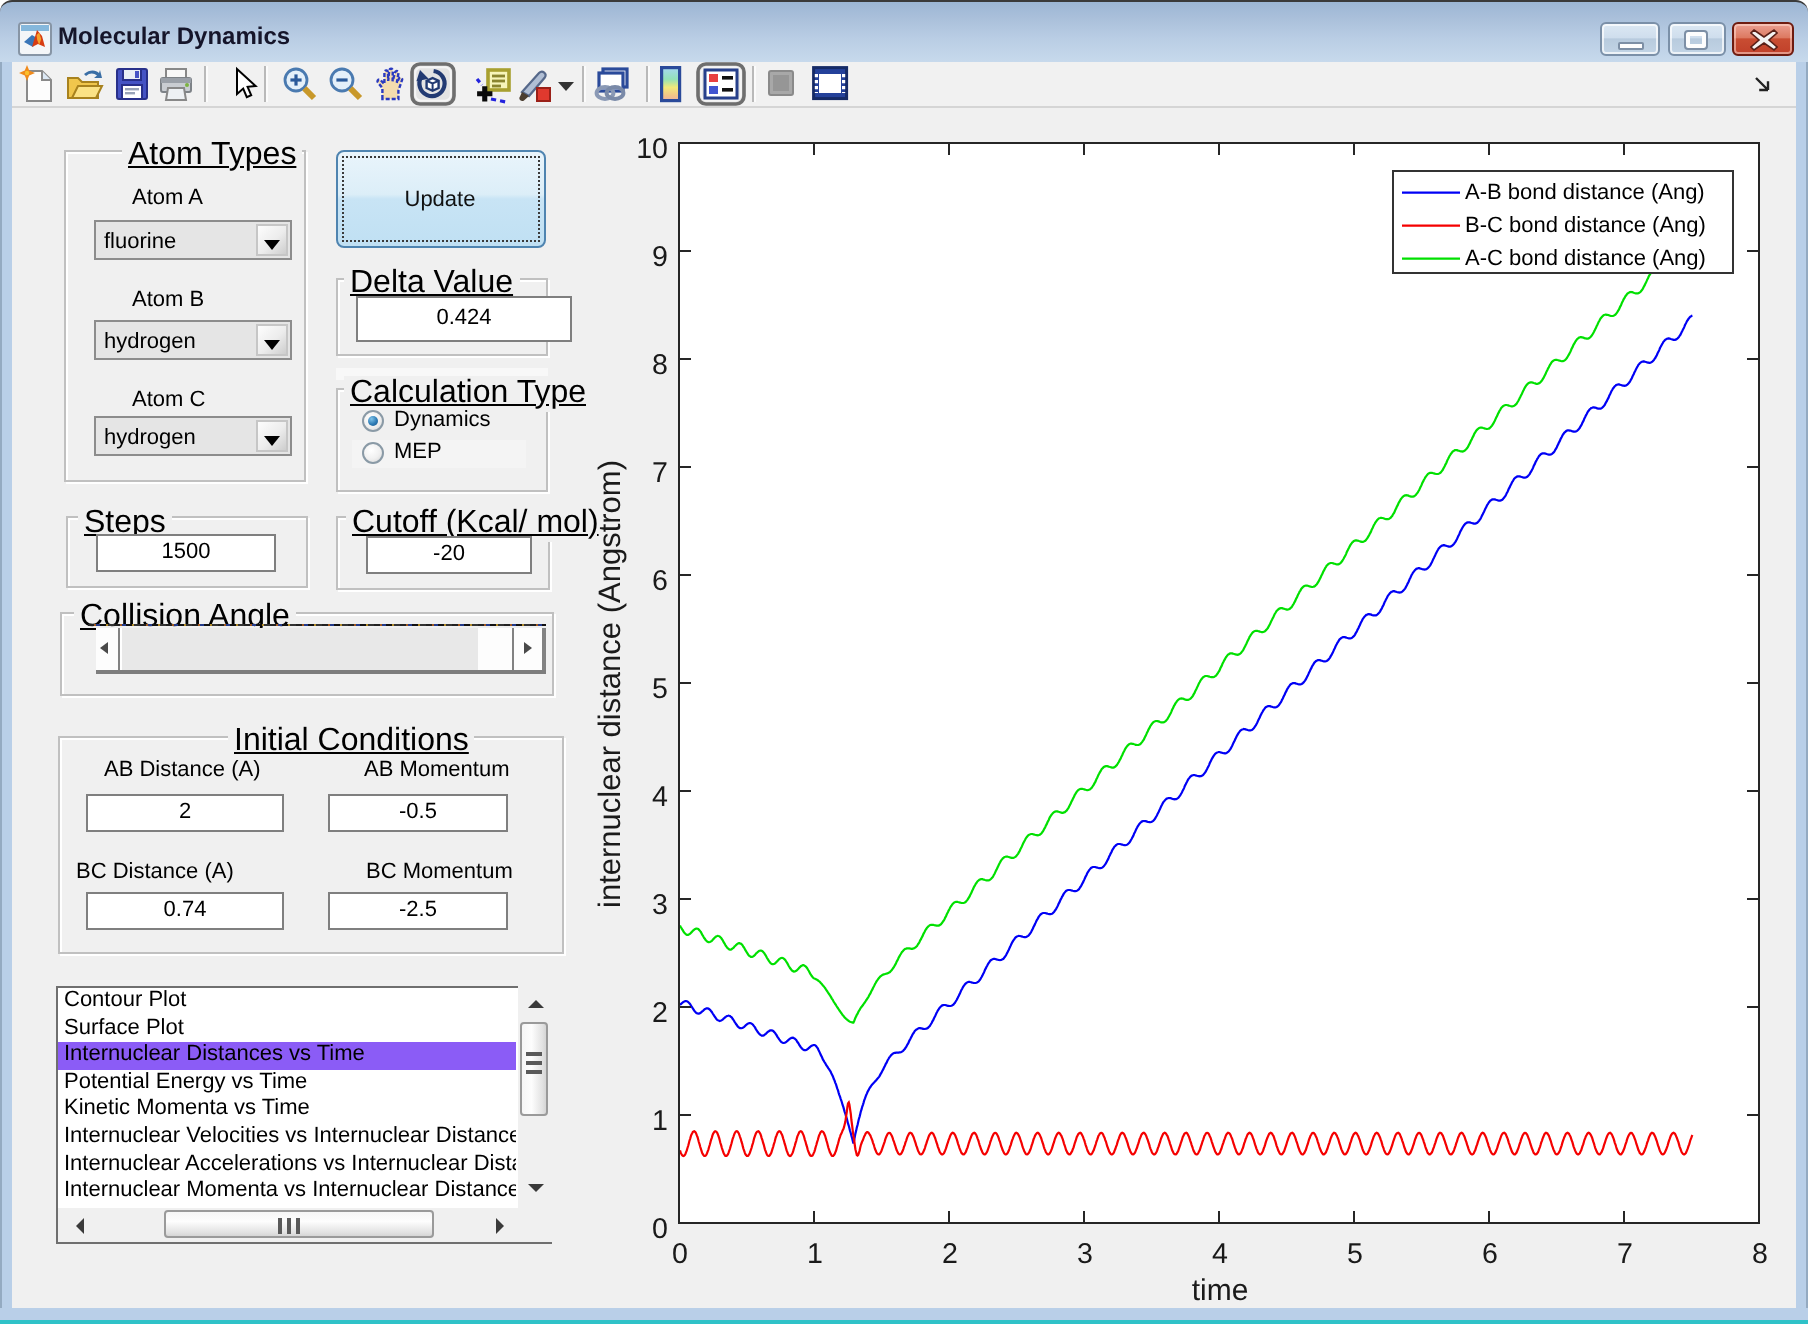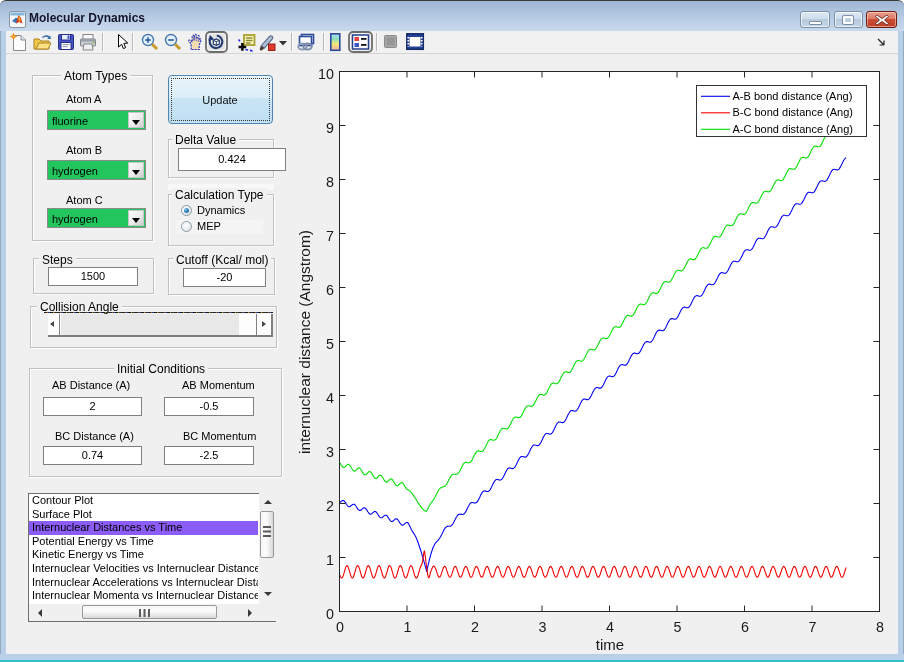--- a/index.html
+++ b/index.html
@@ -18,25 +18,25 @@
 #btnclose { left:866px; width:31px; border:1px solid #6e1c10;
   background:linear-gradient(180deg,#eba092 0%,#dd7a62 45%,#c94d32 50%,#c0402a 100%); box-shadow:inset 0 0 0 1px rgba(255,220,210,0.55); }
 #toolbar { position:absolute; left:6px; top:31px; width:892px; height:23px; background:#f1f1f1; border-bottom:1px solid #d5d5d5; }
 #canvas { position:absolute; left:6px; top:54px; width:892px; height:600px; background:#f0f0f0; }
 #borderL { position:absolute; left:0; top:31px; width:6px; height:629px; background:#b9cfe8; border-left:1px solid #94aac1;}
 #borderR { position:absolute; left:898px; top:31px; width:6px; height:629px; background:#b9cfe8; border-right:1px solid #94aac1;}
 #borderB { position:absolute; left:0; top:654px; width:904px; height:6px; background:#b9cfe8; }
 #teal { position:absolute; left:0; top:660px; width:904px; height:2px; background:#2fc2c8; }
 
 .panel { position:absolute; border:1px solid #c0c0c0; box-shadow:1px 1px 0 #ffffff, inset 1px 1px 0 #ffffff; }
-.ptitle { position:absolute; top:-7px; background:#f0f0f0; font-size:12px; color:#000; padding:0 3px; white-space:nowrap; }
+.ptitle { position:absolute; top:-7px; background:#f0f0f0; font-size:16px; color:#000; padding:0 3px; white-space:nowrap;text-decoration:underline; }
 .lbl { position:absolute; font-size:11px; color:#000; white-space:nowrap; }
 .field { position:absolute; background:#fff; border:1px solid #7f7f7f; font-size:11px; color:#000; text-align:center; line-height:20px; }
 
-.combo { position:absolute; background:#22c55e; border:1px solid #8c8c8c; height:20px; }
+.combo { position:absolute; background:#e5e5e5; border:1px solid #8c8c8c; height:20px; }
 .combo .txt { position:absolute; left:4px; top:3.5px; font-size:11px; }
 .combo .btn { position:absolute; right:1px; top:1px; bottom:1px; width:16px;
   background:linear-gradient(135deg,#fdfdfd,#ececec 55%,#cdcdcd); border:1px solid #c6c6c6; }
 .combo .btn:after { content:""; position:absolute; left:2.5px; top:6.5px; border:4.5px solid transparent; border-top:5.5px solid #000; }
 
 #update { position:absolute; left:167.5px; top:74.5px; width:105px; height:49px; border:1.5px solid #4f84b0; border-radius:4px;
   background:linear-gradient(180deg,#e9f4fb 0%,#dceef8 45%,#c8e4f5 50%,#c0e0f3 100%); }
 #update:after { content:""; position:absolute; left:2px; top:2px; right:2px; bottom:2px; border:1px dotted #3a3a3a; }
 #update .t { position:absolute; width:100%; text-align:center; top:18px; font-size:11px; color:#111; }
 
@@ -275,31 +275,31 @@
   <div class="abs" style="left:47.5px;top:334.5px;width:225px;height:2px;background:#7d7d7d"></div>
   <div class="arr" style="left:50px;top:320.5px;border:3.5px solid transparent;border-right:4.5px solid #4a4a4a;border-left:none"></div>
   <div class="arr" style="left:262px;top:320.5px;border:3.5px solid transparent;border-left:4.5px solid #4a4a4a;border-right:none"></div>
 
   <div class="panel" style="left:29px;top:368px;width:253px;height:109px"></div>
   <div class="ptitle" style="left:114px;top:362px">Initial Conditions</div>
   <div class="lbl" style="left:52px;top:379px">AB Distance (A)</div>
   <div class="lbl" style="left:182px;top:379px">AB Momentum</div>
   <div class="field" style="left:43px;top:397px;width:99px;height:19px;line-height:17px">2</div>
   <div class="field" style="left:164px;top:397px;width:90px;height:19px;line-height:17px">-0.5</div>
-  <div class="lbl" style="left:55px;top:430px">BC Distance (A)</div>
+  <div class="lbl" style="left:38px;top:430px">BC Distance (A)</div>
   <div class="lbl" style="left:183px;top:430px">BC Momentum</div>
   <div class="field" style="left:43px;top:446px;width:99px;height:19px;line-height:17px">0.74</div>
   <div class="field" style="left:164px;top:446px;width:90px;height:19px;line-height:17px">-2.5</div>
 
   <div id="listbox">
     <div class="item" style="top:14.1px">Surface Plot</div>
     <div class="item" style="top:0.5px">Contour Plot</div>
     <div class="item sel" style="top:27.7px">Internuclear Distances vs Time</div>
     <div class="item" style="top:41.3px">Potential Energy vs Time</div>
-    <div class="item" style="top:54.9px">Kinetic Energy vs Time</div>
+    <div class="item" style="top:54.9px">Kinetic Momenta vs Time</div>
     <div class="item" style="top:68.5px">Internuclear Velocities vs Internuclear Distance</div>
     <div class="item" style="top:82.1px">Internuclear Accelerations vs Internuclear Dista</div>
     <div class="item" style="top:95.7px">Internuclear Momenta vs Internuclear Distance</div>
   </div>
 
   <div class="abs" style="left:258.5px;top:493px;width:17px;height:110.5px;background:#f0f0f0"></div>
   <div class="arr" style="left:263.5px;top:499.5px;border:4px solid transparent;border-bottom:4.5px solid #3a3a3a;border-top:none"></div>
   <div class="abs" style="left:259.5px;top:511px;width:14px;height:47px;border:1px solid #9a9a9a;border-radius:2px;background:linear-gradient(90deg,#f6f6f6,#fdfdfd 40%,#e2e2e2 85%,#d5d5d5)"></div>
   <div class="abs" style="left:262.5px;top:526px;width:8px;height:1.5px;background:#5a5a5a;box-shadow:0 4.5px 0 #5a5a5a,0 9px 0 #5a5a5a"></div>
   <div class="arr" style="left:263.5px;top:591.5px;border:4px solid transparent;border-top:4.5px solid #3a3a3a;border-bottom:none"></div>

